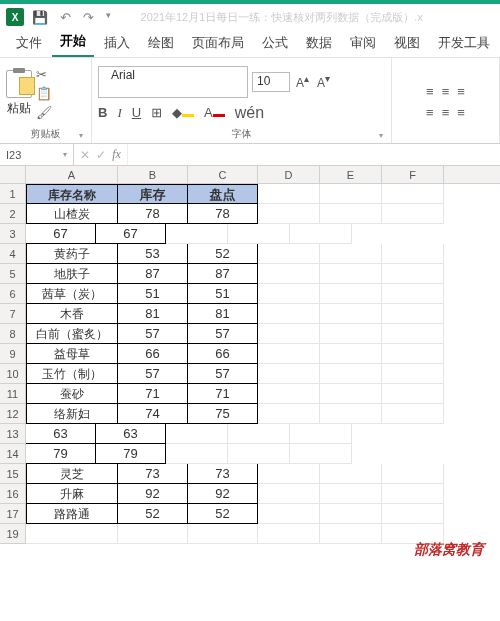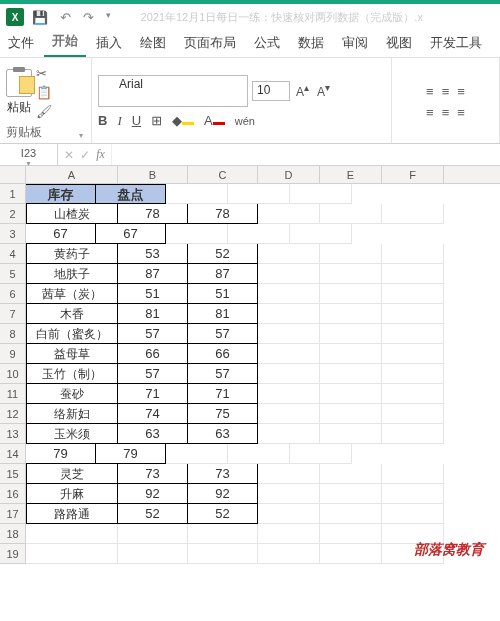--- a/index.html
+++ b/index.html
@@ -6,52 +6,52 @@
   body { margin: 0; background: #fff; width: 500px; height: 621px; overflow: hidden; font-size: 12px; color: #333; }
 
   
   .titlebar { height: 30px; background: #fff; display: flex; align-items: center; padding: 0 6px; border-top: 4px solid #18a77c; }
   .app-icon { width: 18px; height: 18px; background: #107c41; color: #fff; display: flex; align-items: center; justify-content: center; font-size: 10px; font-weight: bold; border-radius: 2px; margin-right: 8px; }
   .qat { display: flex; gap: 12px; color: #888; }
   .qat span { font-size: 13px; }
   .doc-title { margin-left: 30px; color: #ccc; font-size: 11px; white-space: nowrap; overflow: hidden; }
 
   
-  .tabs { height: 28px; background: #fff; display: flex; align-items: flex-end; padding-left: 0; gap: 2px; border-bottom: 1px solid #e0e0e0; }
+  .tabs { height: 28px; background: #fff; display: flex; align-items: flex-end; padding-left: 8px; gap: 2px; border-bottom: 1px solid #e0e0e0; }
   .tab { padding: 5px 8px; font-size: 13px; color: #444; cursor: pointer; }
-  .tab.active { color: #737373; font-weight: bold; border-bottom: 2px solid #1a8c6d; }
+  .tab.active { color: #000000; font-weight: bold; border-bottom: 2px solid #1a8c6d; }
 
   
   .ribbon { height: 86px; background: #fff; display: flex; border-bottom: 1px solid #d0d0d0; }
   .group { border-right: 1px solid #e5e5e5; padding: 2px 6px 0 6px; display: flex; flex-direction: column; }
   .group-body { flex: 1; display: flex; align-items: center; }
-  .group-label { font-size: 12px; color: #666; padding-bottom: 2px; position: relative; }
+  .group-label { text-align: center; font-size: 10px; color: #666; padding-bottom: 2px; position: relative; }
   .group-label::after { content: "▾"; font-size: 8px; color: #999; position: absolute; right: 2px; bottom: 3px; }
 
   .clip-main { display: flex; flex-direction: column; align-items: center; }
   .paste-icon { width: 26px; height: 28px; background: #fff; border: 1px solid #aaa; border-radius: 2px; position: relative; margin-bottom: 2px; }
   .paste-icon::before { content: ""; position: absolute; top: -3px; left: 6px; width: 12px; height: 5px; background: #888; border-radius: 1px; }
   .paste-icon::after { content: ""; position: absolute; bottom: 2px; right: -4px; width: 14px; height: 16px; background: #f9d978; border: 1px solid #c9a93a; }
   .clip-side { display: flex; flex-direction: column; gap: 4px; margin-left: 4px; font-size: 13px; color: #666; }
 
   .font-body { flex-direction: column; align-items: stretch; justify-content: center; gap: 6px; }
   .font-row1 { display: flex; gap: 4px; align-items: center; }
-  .font-name { width: 150px; height: 32px; border: 1px solid #bbb; font-size: 12px; padding: 1px 20px; background: #fff; }
+  .font-name { width: 150px; height: 32px; border: 1px solid #bbb; font-size: 12px; padding: 1px 12px; background: #fff; }
   .font-size { width: 38px; height: 20px; border: 1px solid #bbb; font-size: 12px; padding: 1px 4px; background: #fff; }
   .aa { font-size: 12px; color: #555; padding: 0 2px; }
   .font-row2 { display: flex; gap: 10px; align-items: center; color: #555; font-size: 13px; }
   .b { font-weight: bold; } .i { font-style: italic; font-family: serif; } .u { text-decoration: underline; }
   .swatch { width: 12px; height: 3px; display: inline-block; }
 
   .align-body { flex-direction: column; gap: 6px; justify-content: center; }
   .align-row { display: flex; gap: 8px; color: #666; font-size: 13px; }
 
   
   .fxbar { height: 22px; display: flex; align-items: stretch; border-bottom: 1px solid #d0d0d0; }
-  .namebox { width: 58px; border-right: 1px solid #d0d0d0; font-size: 11px; padding: 3px 6px; color: #555; display: flex; align-items: center; justify-content: space-between; flex-direction: column; }
+  .namebox { width: 74px; border-right: 1px solid #d0d0d0; font-size: 11px; padding: 3px 6px; color: #555; display: flex; align-items: center; justify-content: space-between; }
   .fx-btns { display: flex; align-items: center; gap: 6px; padding: 0 6px; color: #bbb; border-right: 1px solid #eee; }
   .fx-label { font-style: italic; font-family: serif; color: #888; font-size: 12px; }
   .fx-input { flex: 1; padding: 3px 6px; font-size: 11px; }
 
   
   .grid { position: relative; }
   .colheads { display: flex; height: 18px; background: #f3f2f1; border-bottom: 1px solid #d0d0d0; }
   .corner { width: 26px; border-right: 1px solid #d0d0d0; background: #f3f2f1; }
   .colhead { border-right: 1px solid #d0d0d0; text-align: center; font-size: 11px; color: #555; line-height: 18px; }
   .colA { width: 92px; } .colB { width: 70px; } .colC { width: 70px; }
@@ -124,23 +124,24 @@
         <span class="aa">A<sup>▴</sup></span>
         <span class="aa">A<sup>▾</sup></span>
       </div>
       <div class="font-row2">
         <span class="b">B</span>
         <span class="i">I</span>
         <span class="u">U</span>
         <span>⊞</span>
         <span>◆<span class="swatch" style="background:#ffd800"></span></span>
         <span>A<span class="swatch" style="background:#d00"></span></span>
-        <span style="font-size:11px">wén<br></span>
+        <span style="font-size:16px">wén<br></span>
       </div>
     </div>
+    <div class="group-label">字体</div>
   </div>
 
   <div class="group" style="flex:1">
     <div class="group-body align-body">
       <div class="align-row">
         <span>≡</span>
         <span>≡</span>
         <span>≡</span>
       </div>
       <div class="align-row">
@@ -173,20 +174,21 @@
         <div class="colhead colB">B</div>
         <div class="colhead colC">C</div>
         <div class="colhead colD">D</div>
         <div class="colhead colE">E</div>
         <div class="colhead colF">F</div>
       </div>
   </div>
   <div class="rows" id="rows">
       <div class="row hdr dr first">
         <div class="rowhead">1</div>
+        <div class="cell colA">库存名称</div>
         <div class="cell colB">库存</div>
         <div class="cell colC">盘点</div>
         <div class="cell colD"></div>
         <div class="cell colE"></div>
         <div class="cell colF"></div>
       </div>
       <div class="row dr">
         <div class="rowhead">2</div>
         <div class="cell colA">山楂炭</div>
         <div class="cell colB">78</div>
@@ -279,21 +281,20 @@
         <div class="rowhead">12</div>
         <div class="cell colA">络新妇</div>
         <div class="cell colB">74</div>
         <div class="cell colC">75</div>
         <div class="cell colD"></div>
         <div class="cell colE"></div>
         <div class="cell colF"></div>
       </div>
       <div class="row dr">
         <div class="rowhead">13</div>
-        <div class="cell colA">玉米须</div>
         <div class="cell colB">63</div>
         <div class="cell colC">63</div>
         <div class="cell colD"></div>
         <div class="cell colE"></div>
         <div class="cell colF"></div>
       </div>
       <div class="row dr">
         <div class="rowhead">14</div>
         <div class="cell colB">79</div>
         <div class="cell colC">79</div>
@@ -317,29 +318,20 @@
         <div class="cell colC">92</div>
         <div class="cell colD"></div>
         <div class="cell colE"></div>
         <div class="cell colF"></div>
       </div>
       <div class="row dr">
         <div class="rowhead">17</div>
         <div class="cell colA">路路通</div>
         <div class="cell colB">52</div>
         <div class="cell colC">52</div>
-        <div class="cell colD"></div>
-        <div class="cell colE"></div>
-        <div class="cell colF"></div>
-      </div>
-      <div class="row ">
-        <div class="rowhead">18</div>
-        <div class="cell colA"></div>
-        <div class="cell colB"></div>
-        <div class="cell colC"></div>
         <div class="cell colD"></div>
         <div class="cell colE"></div>
         <div class="cell colF"></div>
       </div>
       <div class="row ">
         <div class="rowhead">19</div>
         <div class="cell colA"></div>
         <div class="cell colB"></div>
         <div class="cell colC"></div>
         <div class="cell colD"></div>

